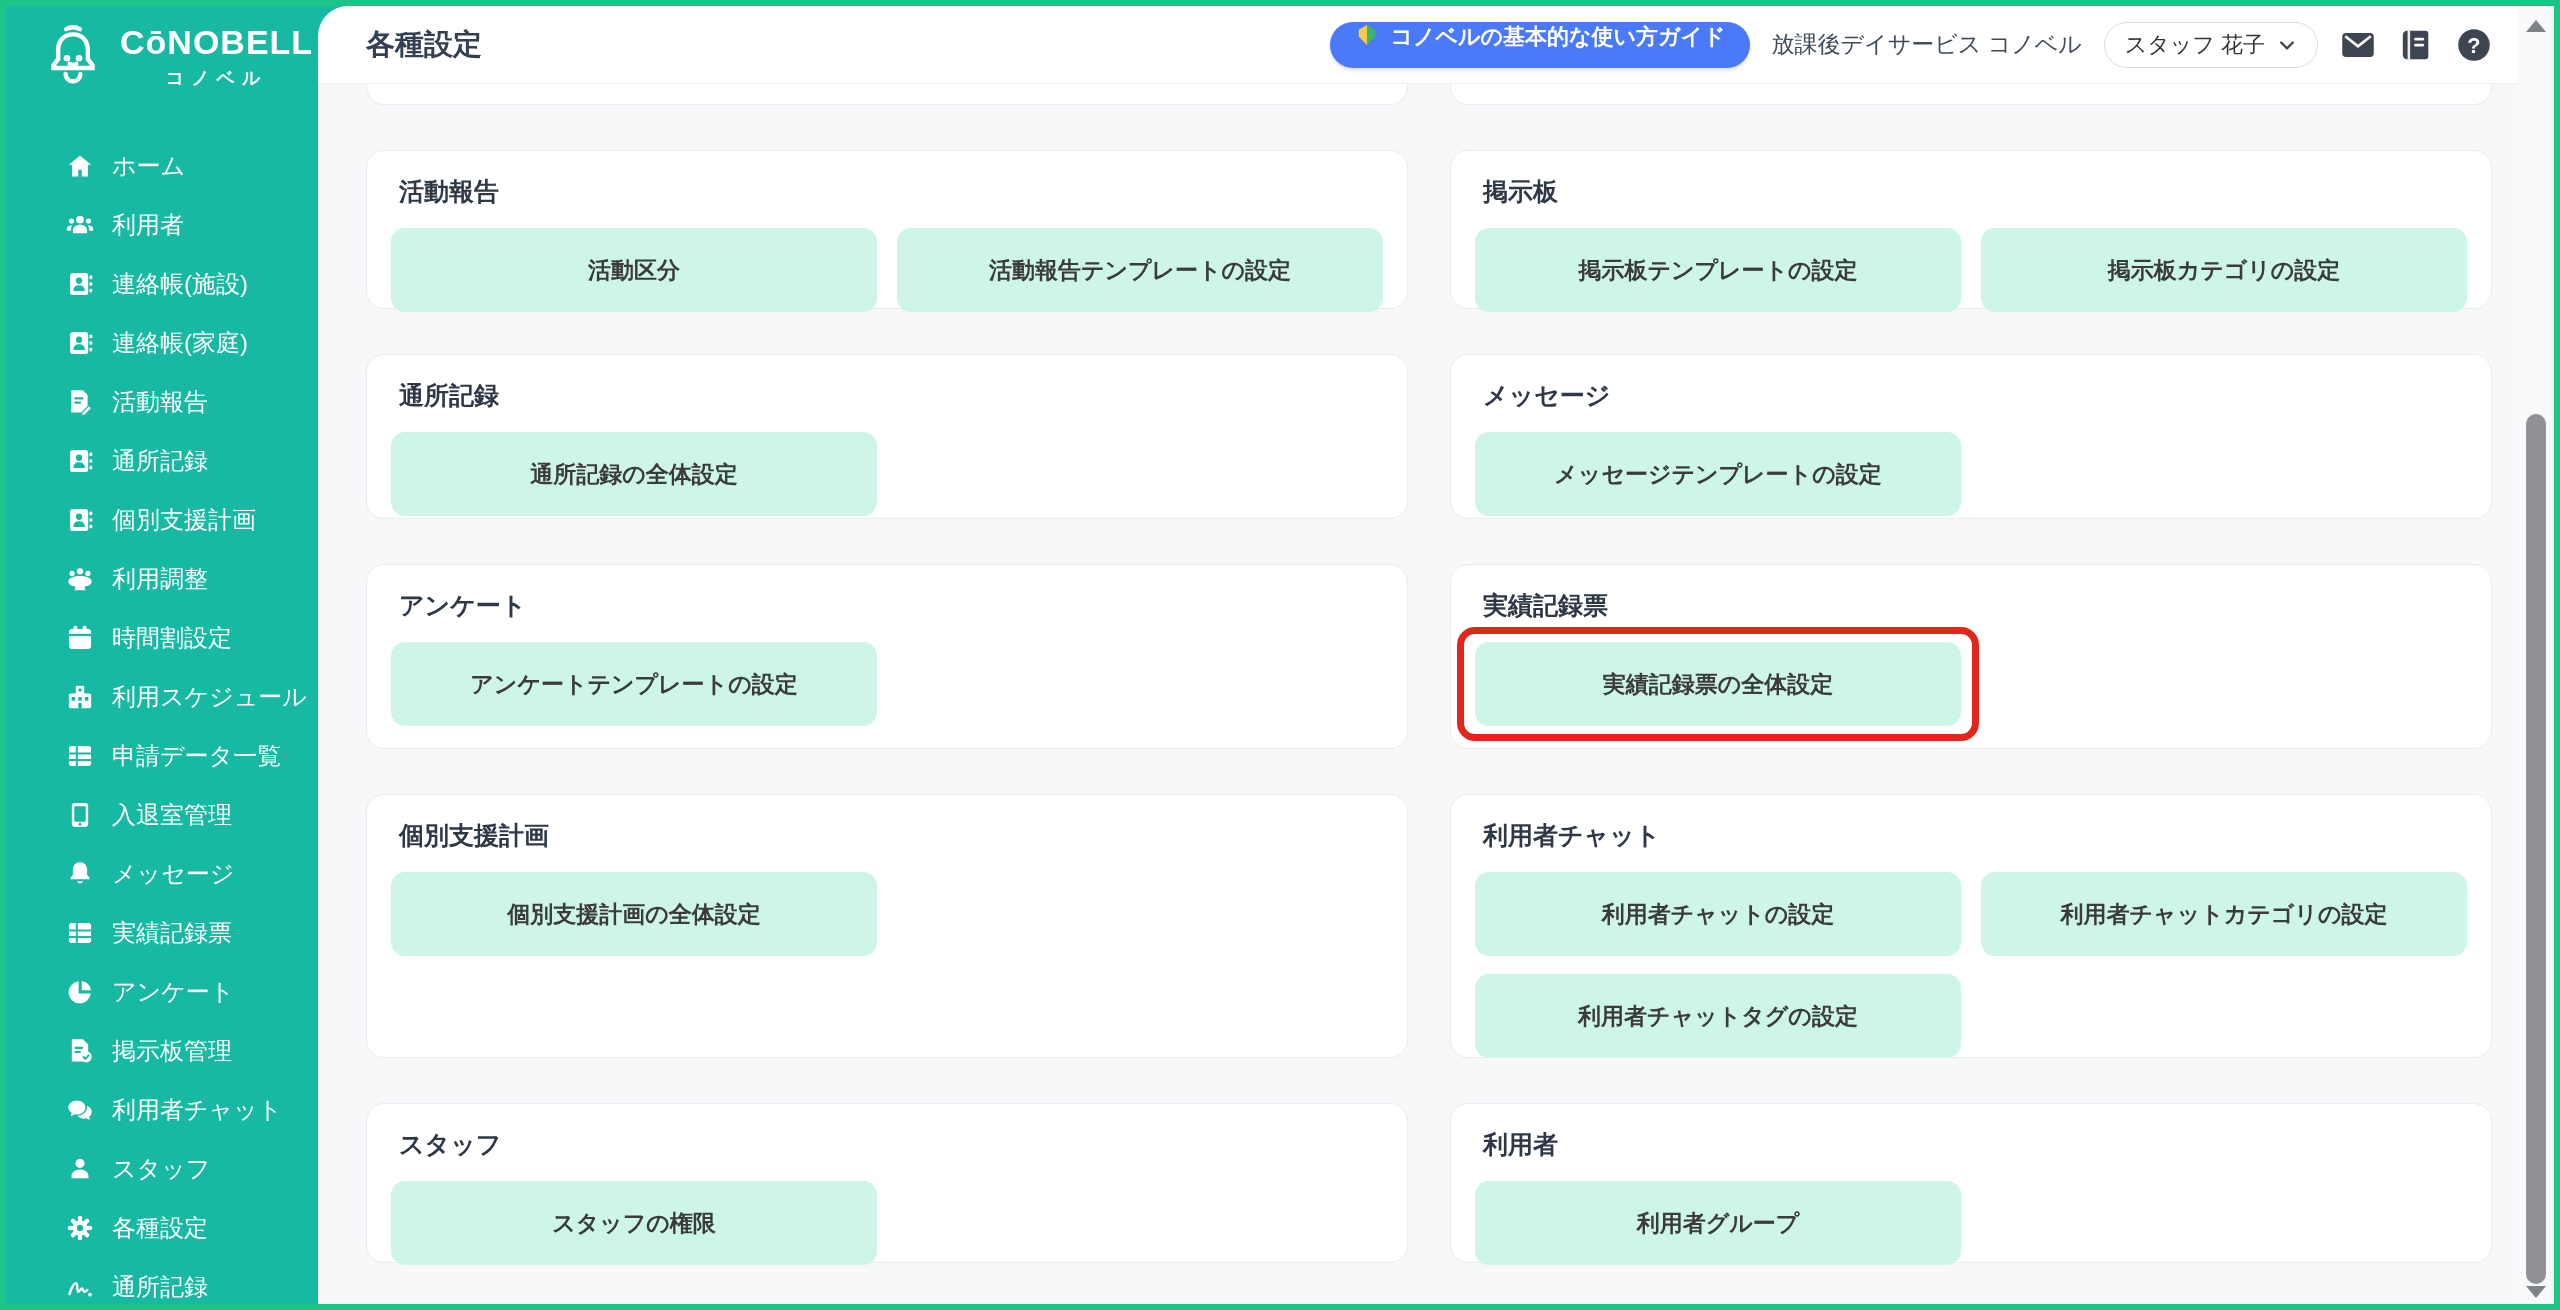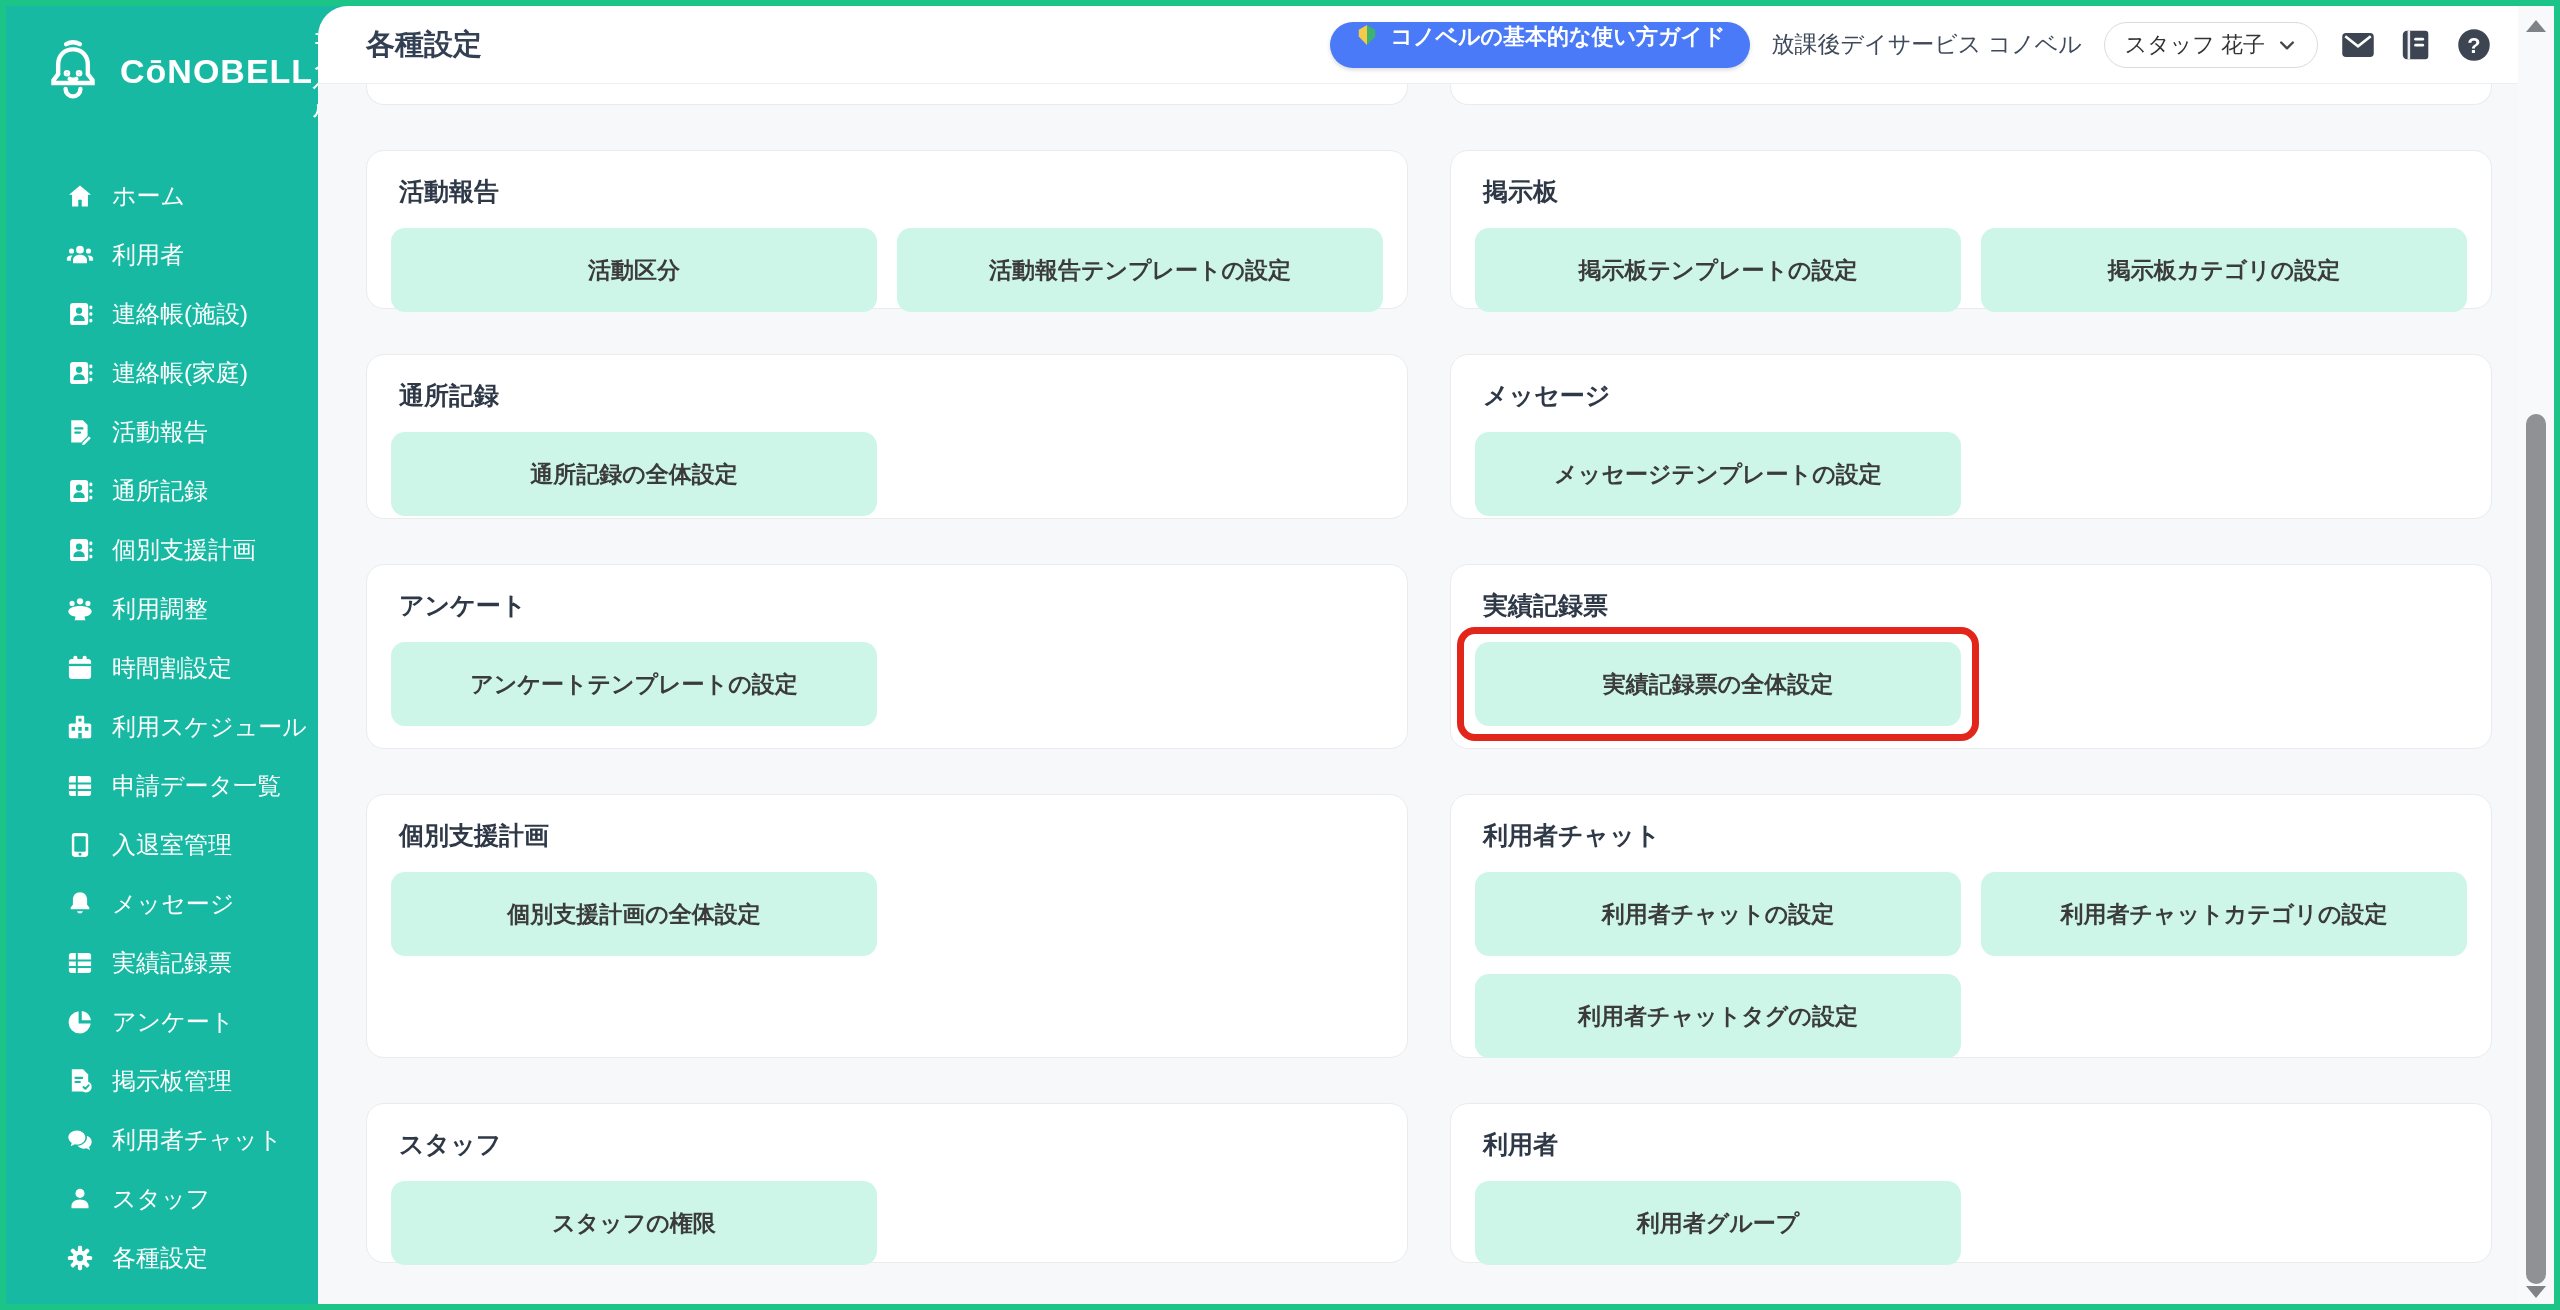--- a/index.html
+++ b/index.html
@@ -19,21 +19,21 @@
     background:var(--border-green);
     font-family:"Liberation Sans","DejaVu Sans",sans-serif;
     position:relative;overflow:hidden;
   }
   .app{position:absolute;inset:6px;background:var(--teal);display:flex;overflow:hidden}
 
   
   .sidebar{width:312px;flex:0 0 312px;color:#fff;overflow:hidden}
   .logo{display:flex;align-items:center;gap:14px;padding:16px 0 0 34px}
   .logo svg{width:66px;height:66px}
-  .brand-col{display:flex;flex-direction:row;align-items:center}
+  .brand-col{display:flex;flex-direction:column;align-items:center}
   .brand{font-size:34px;font-weight:bold;letter-spacing:1px;line-height:1.1}
   .brand-sub{font-size:18px;font-weight:bold;letter-spacing:7px;margin-top:4px}
   .nav{margin-top:44px;display:flex;flex-direction:column}
   .nav-item{display:flex;align-items:center;gap:18px;height:59px;padding-left:60px;
     font-size:24px;font-weight:500;color:#fff;cursor:pointer;white-space:nowrap}
   .nav-item .icon{width:28px;height:28px;flex:0 0 28px;display:inline-flex}
   .nav-item .icon svg{width:28px;height:28px;fill:#fff}
 
   
   .main{flex:1;display:flex;flex-direction:column;min-width:0}

